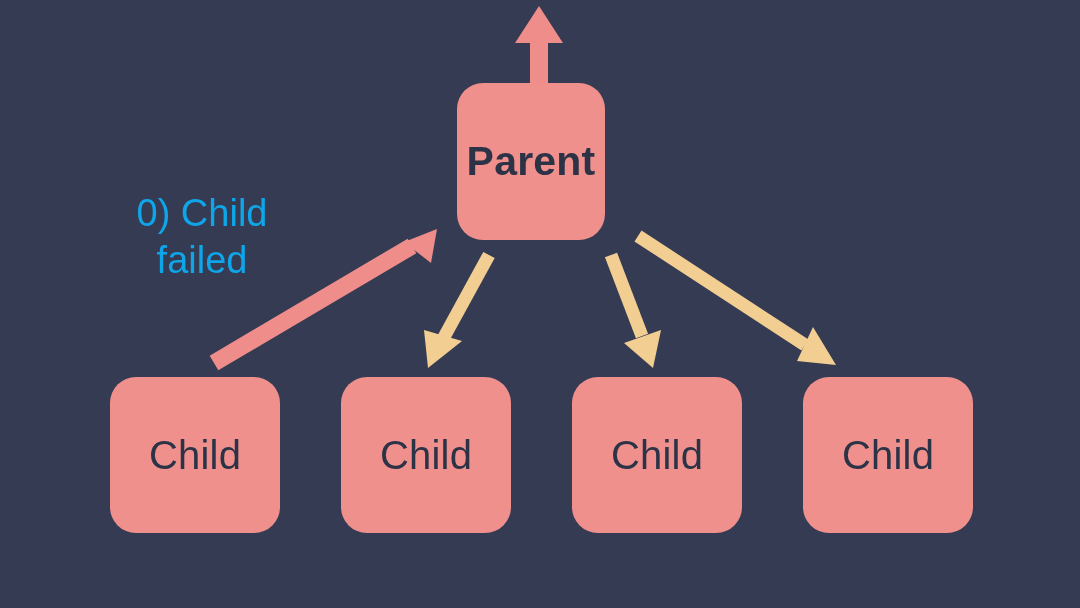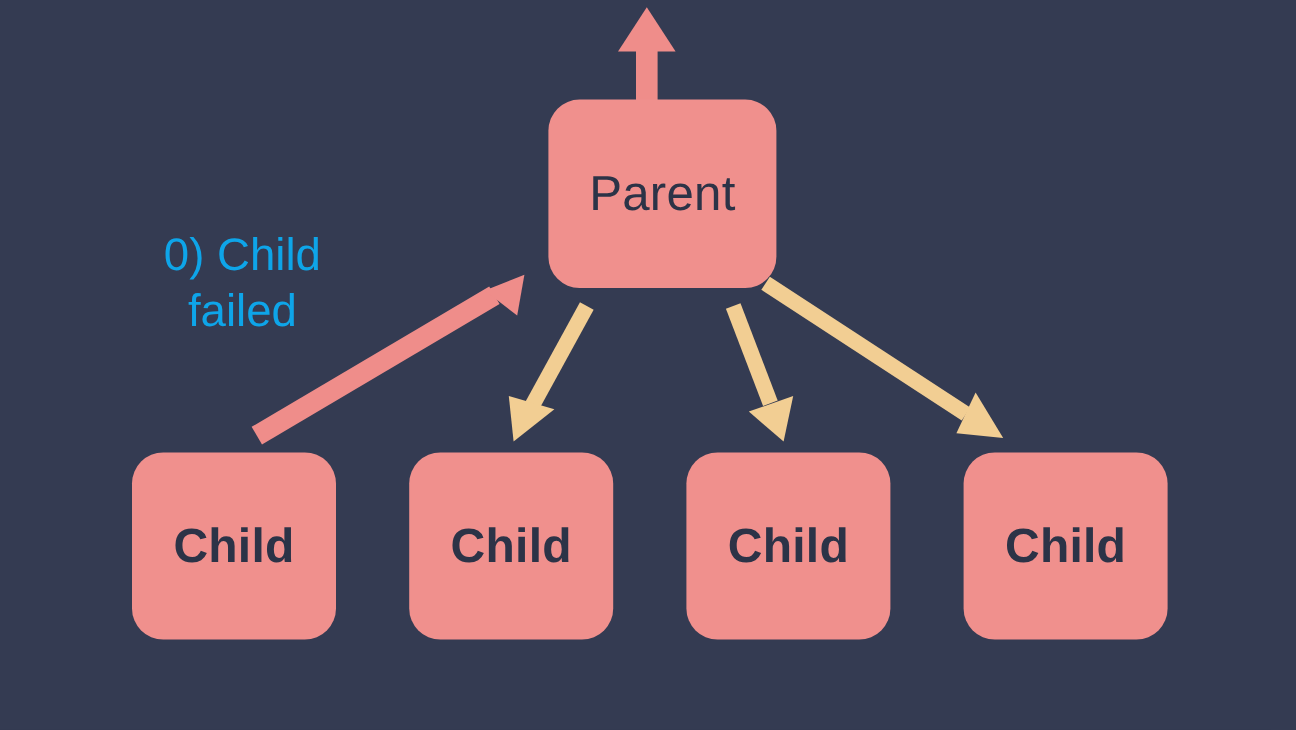--- a/index.html
+++ b/index.html
@@ -35,29 +35,29 @@
     align-items: center;
     justify-content: center;
     color: #2c3347;
     font-size: 40px;
     font-weight: 400;
     letter-spacing: 0.2px;
   }
   .node-parent {
     left: 457px;
     top: 83px;
-    width: 190px;
+    width: 148px;
     height: 157px;
     font-size: 41px;
+    font-weight: bold;
   }
   .node-child {
     top: 377px;
     width: 170px;
     height: 156px;
-    font-weight: bold;
   }
   .child-0 { left: 110px; }
   .child-1 { left: 341px; }
   .child-2 { left: 572px; }
   .child-3 { left: 803px; }
 
   .annotation {
     position: absolute;
     left: 92px;
     top: 190px;

